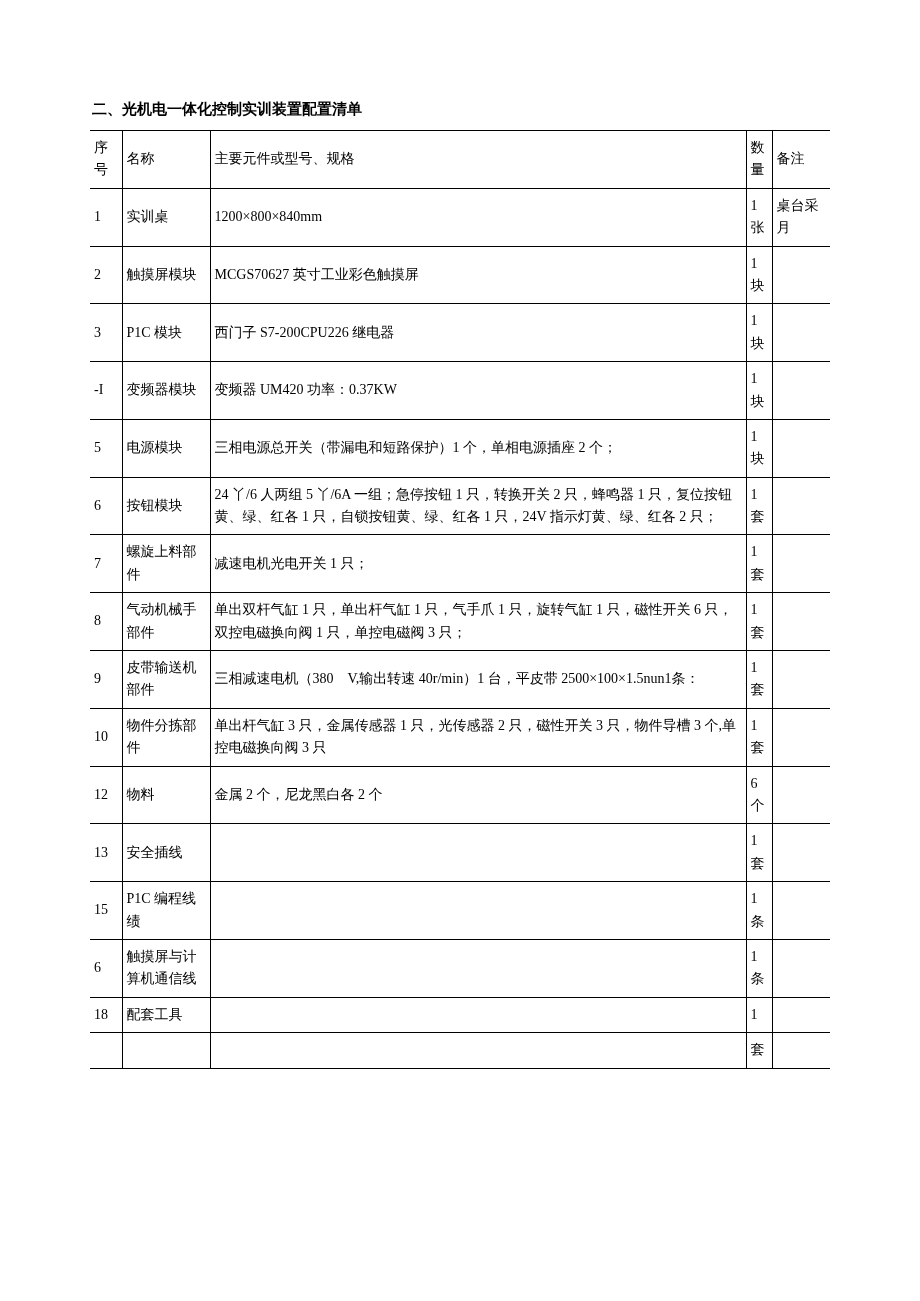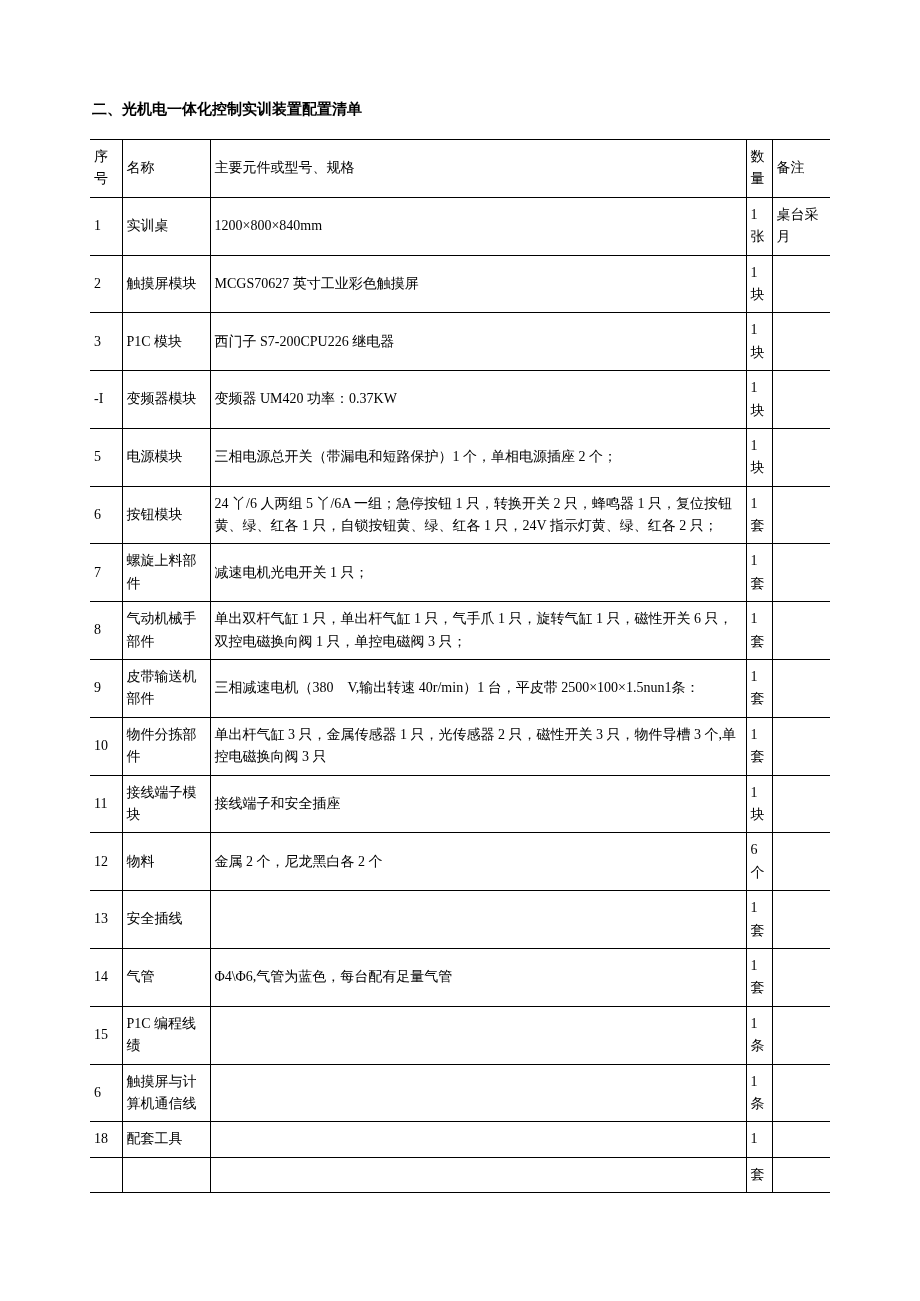--- a/index.html
+++ b/index.html
@@ -10,21 +10,21 @@
     body {
       font-family: "SimSun", "宋体", serif;
       background: #ffffff;
       padding: 100px 90px 40px 90px;
       font-size: 14px;
       color: #000;
     }
     .title {
       font-weight: bold;
       font-size: 15px;
-      margin-bottom: 20px;
+      margin-bottom: 11px;
       padding-left: 2px;
     }
     table {
       width: 100%;
       border-collapse: collapse;
       table-layout: fixed;
     }
     td {
       border-top: 1px solid #000;
       border-bottom: 1px solid #000;
@@ -130,44 +130,30 @@
         <td></td>
       </tr>
       <tr>
         <td class="vline">10</td>
         <td class="vline">物件分拣部件</td>
         <td class="vline">单出杆气缸 3 只，金属传感器 1 只，光传感器 2 只，磁性开关 3 只，物件导槽 3 个,单控电磁换向阀 3 只</td>
         <td class="vline">1套</td>
         <td></td>
       </tr>
       <tr>
-        <td class="vline">11</td>
-        <td class="vline">接线端子模块</td>
-        <td class="vline">接线端子和安全插座</td>
-        <td class="vline">1块</td>
-        <td></td>
-      </tr>
-      <tr>
         <td class="vline">12</td>
         <td class="vline">物料</td>
         <td class="vline">金属 2 个，尼龙黑白各 2 个</td>
         <td class="vline">6个</td>
         <td></td>
       </tr>
       <tr>
         <td class="vline">13</td>
         <td class="vline">安全插线</td>
         <td class="vline"></td>
-        <td class="vline">1套</td>
-        <td></td>
-      </tr>
-      <tr>
-        <td class="vline">14</td>
-        <td class="vline">气管</td>
-        <td class="vline">Φ4\Φ6,气管为蓝色，每台配有足量气管</td>
         <td class="vline">1套</td>
         <td></td>
       </tr>
       <tr>
         <td class="vline">15</td>
         <td class="vline">P1C 编程线绩</td>
         <td class="vline"></td>
         <td class="vline">1条</td>
         <td></td>
       </tr>

